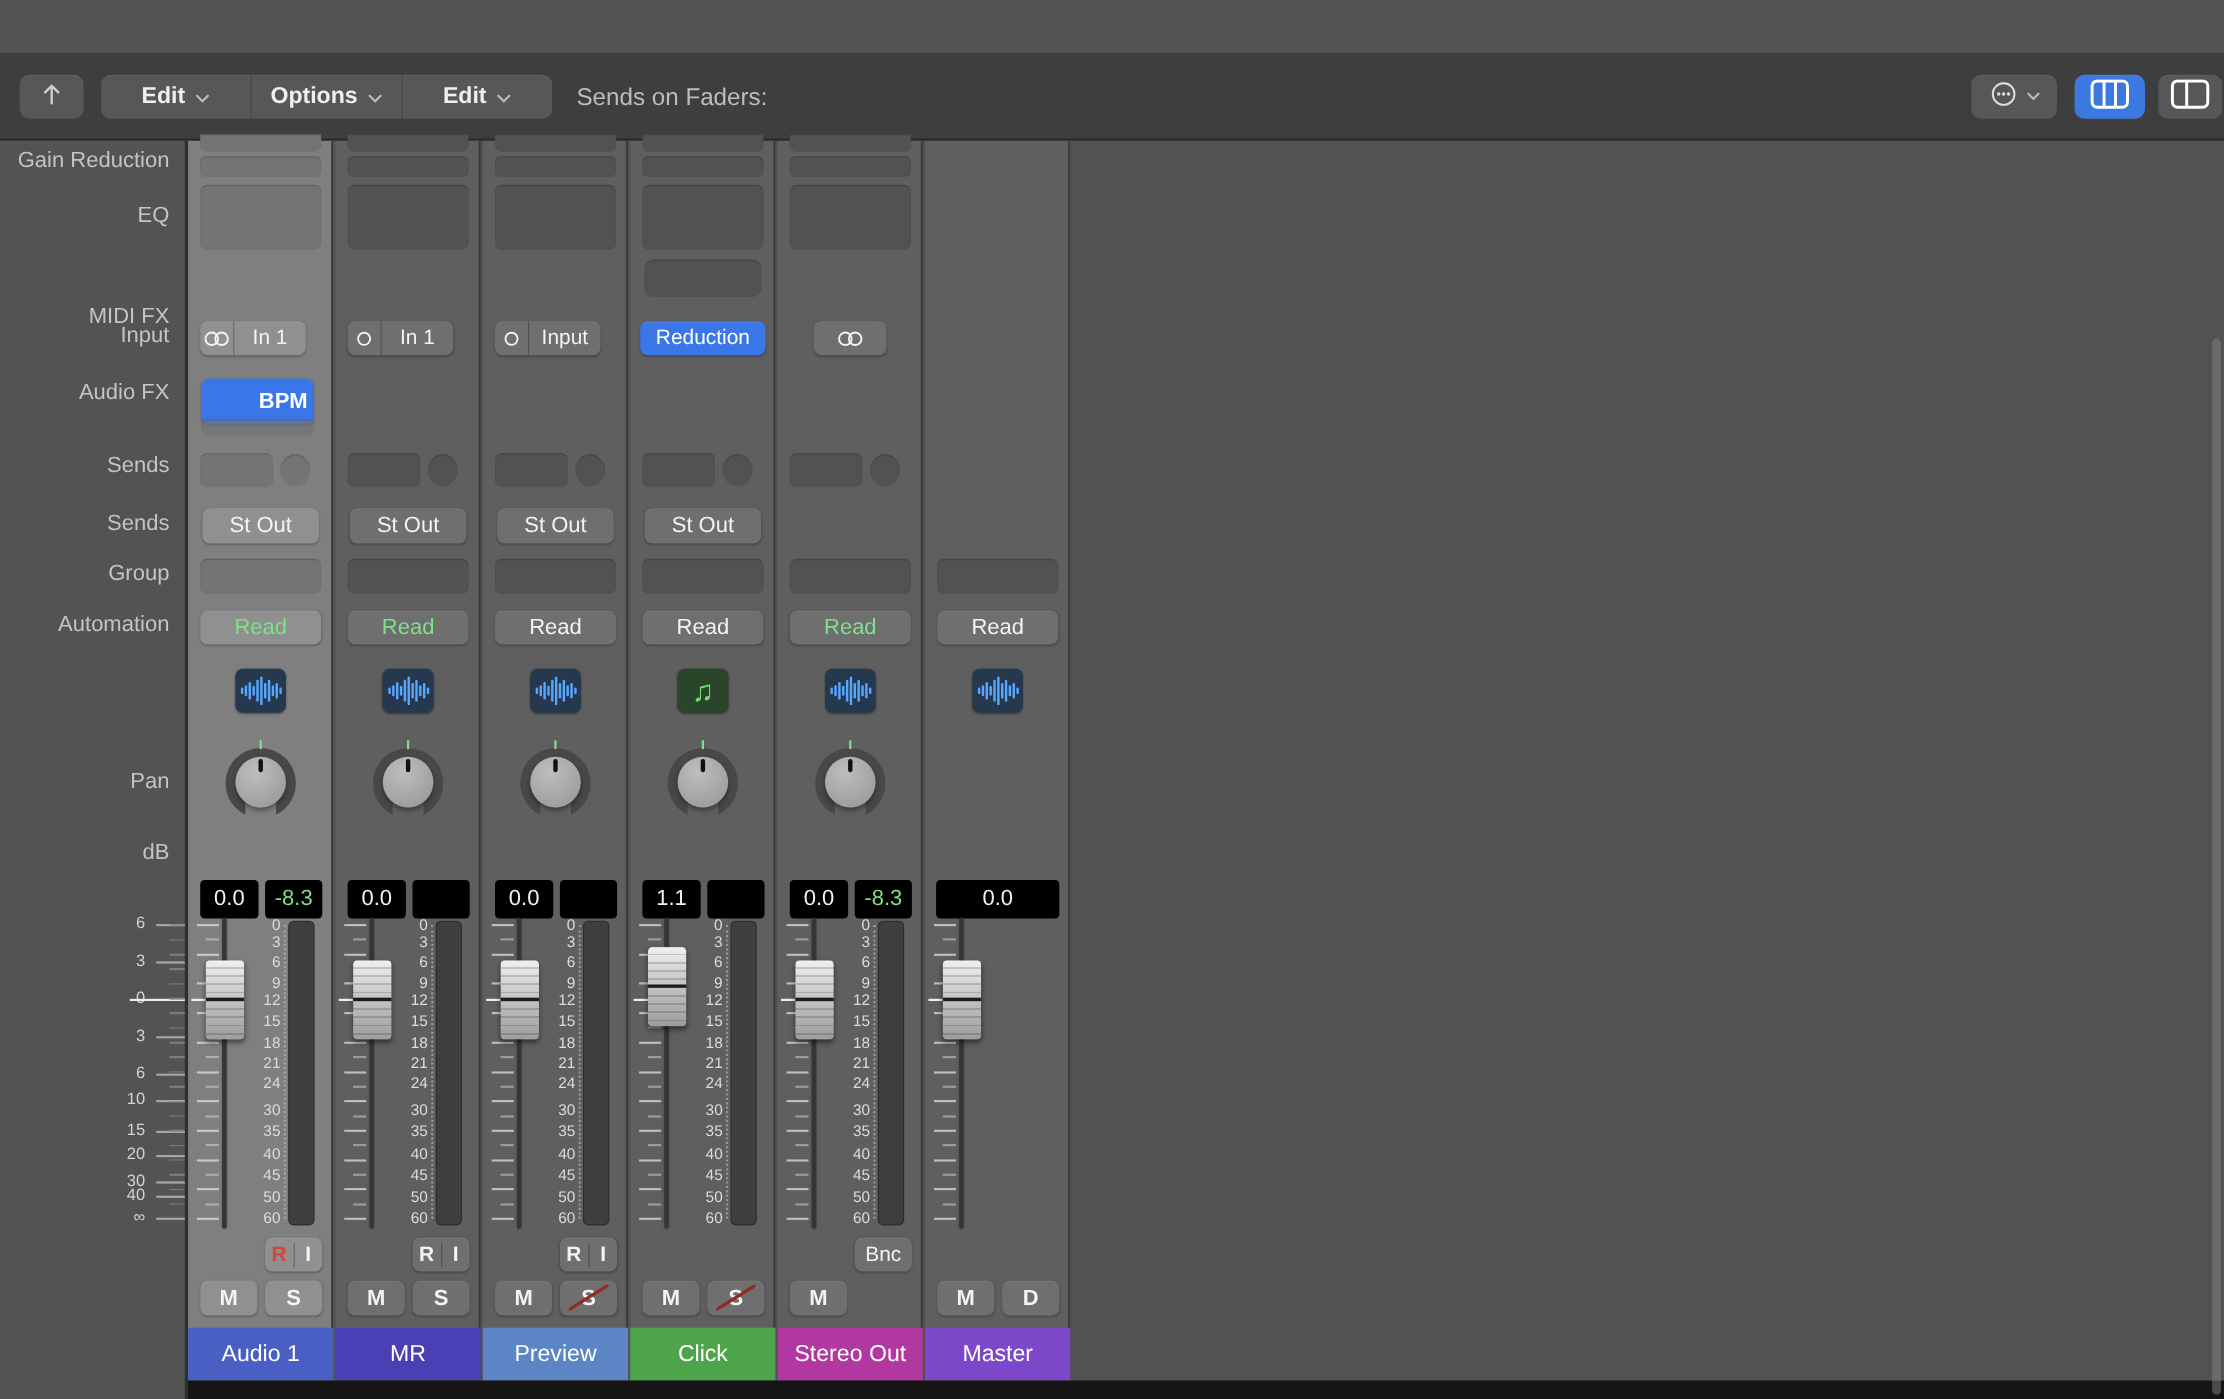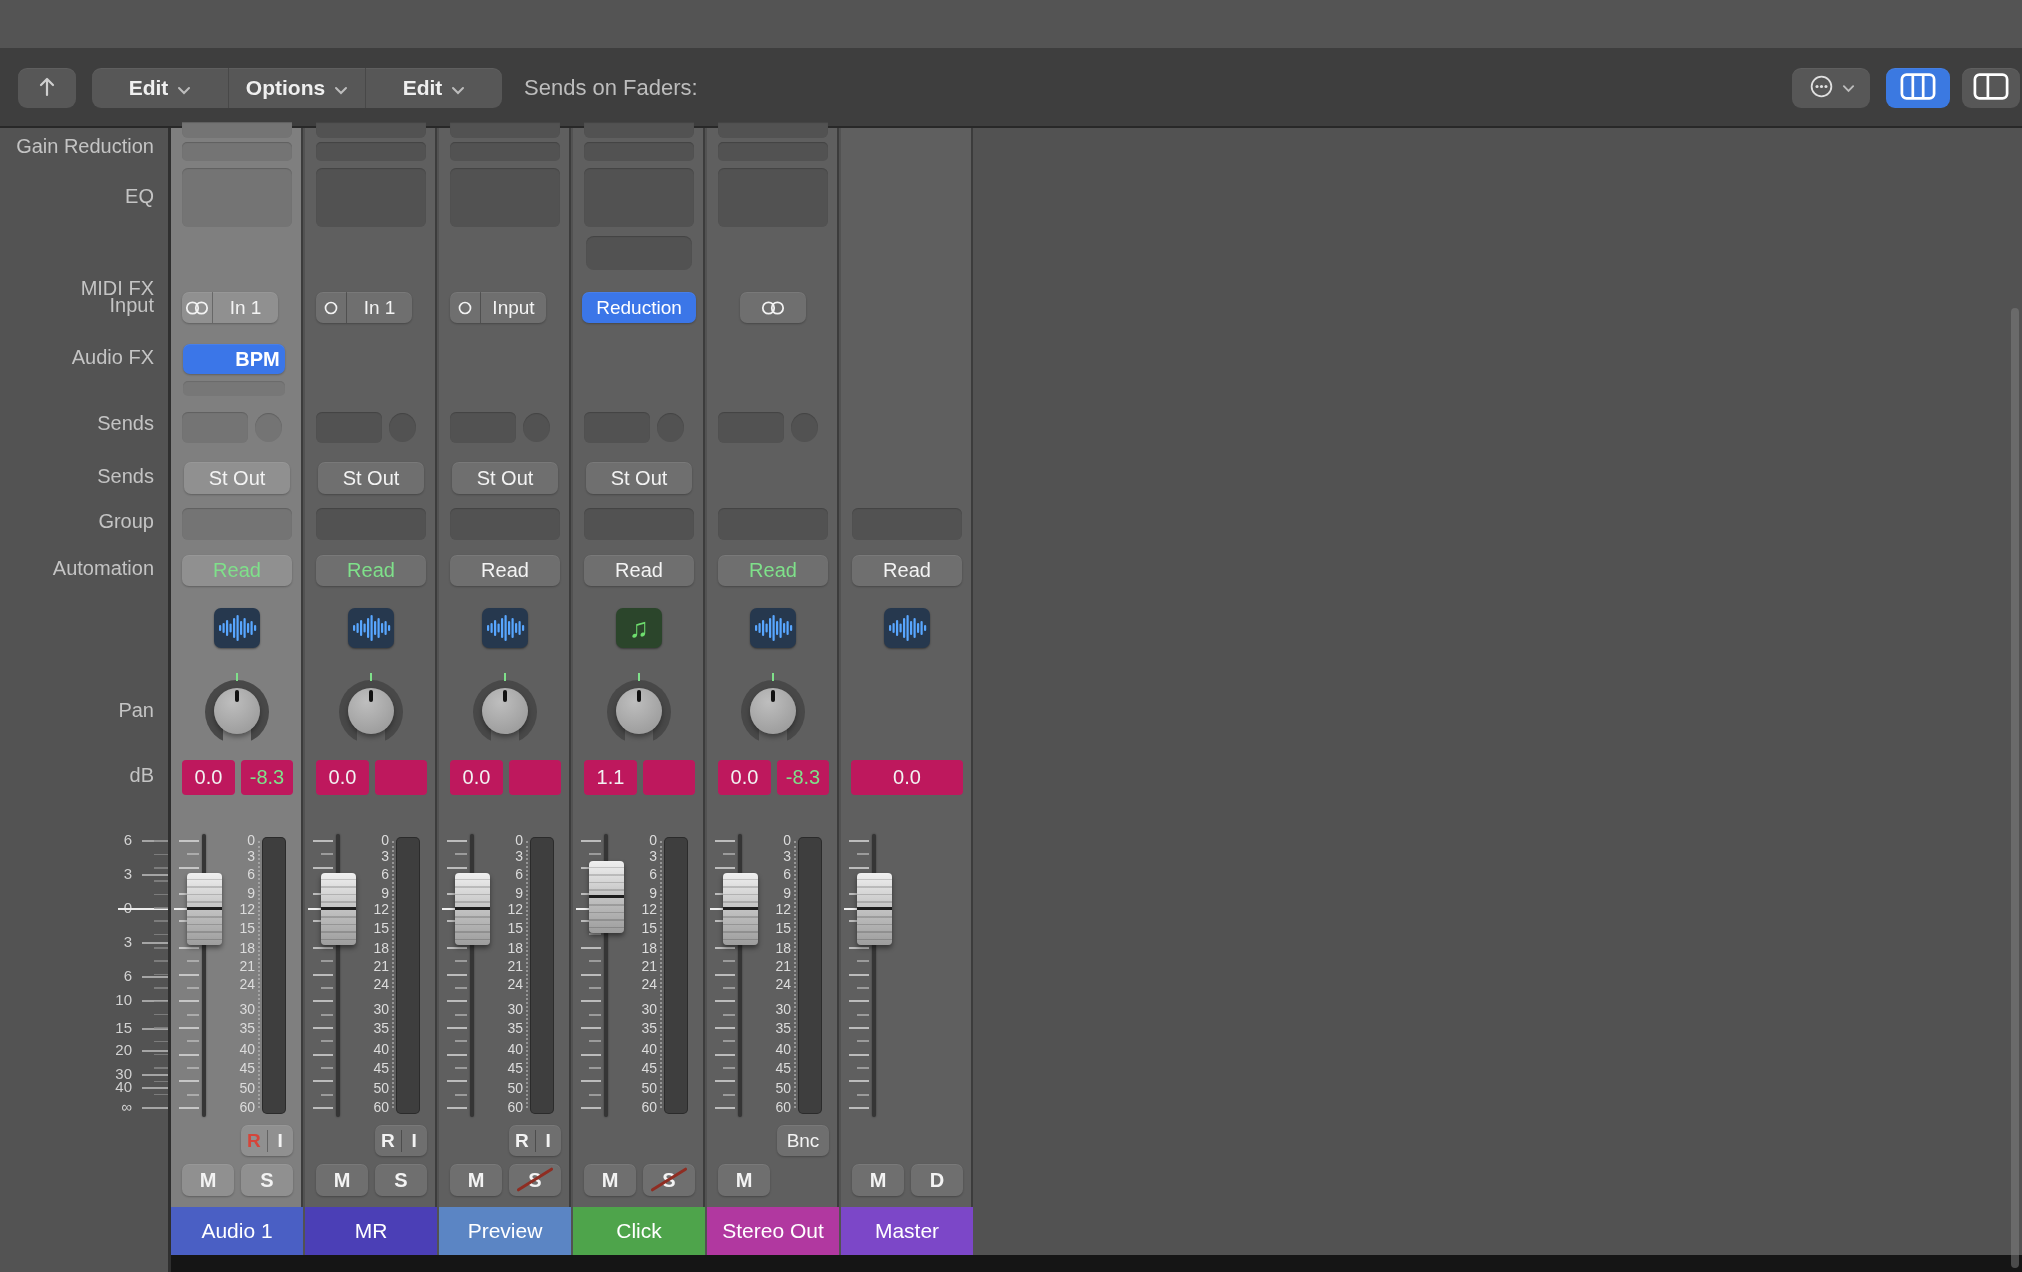--- a/index.html
+++ b/index.html
@@ -42,22 +42,22 @@
   .slot{background:#525252;border-radius:6px;box-shadow:inset 0 1px 1px rgba(0,0,0,.18);}
   .sel .slot{background:#747474;}
   .btn{background:#6f6f6f;color:#f3f3f3;border-radius:7px;display:flex;align-items:center;justify-content:center;
        box-shadow:0 1px 2px rgba(0,0,0,.25), inset 0 1px 0 rgba(255,255,255,.07);}
   .sel .btn{background:#909090;}
   .btn.blue{background:#3b76e8 !important;color:#fff;}
   .green-text{color:#7fe08a !important;}
   .iseg{width:30px;height:100%;display:flex;align-items:center;justify-content:center;border-right:1px solid rgba(0,0,0,.28);}
   .ilab{flex:1;text-align:center;font-size:19px;}
   .half{flex:1;display:flex;align-items:center;justify-content:center;font-size:19px;font-weight:600;}
-  .dbbox{position:absolute;background:#be185d;color:#f2f2f2;font-size:20px;display:flex;align-items:center;
-         justify-content:center;border-radius:4px;box-sizing:border-box;}
+  .dbbox{position:absolute;background:#000000;color:#f2f2f2;font-size:20px;display:flex;align-items:center;
+         justify-content:center;border-radius:4px;box-sizing:border-box;margin-top:40px;}
   .fadercap{background:
       repeating-linear-gradient(180deg, rgba(0,0,0,0) 0 6px, rgba(0,0,0,.16) 6px 7.5px),
       linear-gradient(180deg,#f0f0f0 0%,#c6c6c6 45%,#9d9d9d 100%);
       border-radius:4px;box-shadow:0 3px 5px rgba(0,0,0,.45);}
   .capline{position:absolute;left:0;top:34px;width:100%;height:3px;background:#1d1d1d;}
   .slash{position:absolute;left:5px;top:14px;width:42px;height:3px;background:#8f2d22;transform:rotate(-32deg);border-radius:2px;}
   .bottombar{position:absolute;left:171px;top:1127px;width:1851px;height:17px;background:#151515;}
   .scrollthumb{position:absolute;right:3px;top:180px;width:8px;height:960px;background:#828282;opacity:.5;border-radius:4px;}
 </style>
 </head>
@@ -190,21 +190,21 @@
           <div class="abs slot" style="left: 11px; top: 40px; width: 110px; height: 59px; border-radius: 6px;"></div>
           <div class="abs btn" style="left: 11px; top: 164px; width: 96px; height: 31px; padding: 0px;">
             <div class="iseg">
               <svg width="27" height="16" viewBox="0 0 26 15">
                 <circle cx="8.2" cy="7.5" r="5.5" fill="none" stroke="#f2f2f2" stroke-width="1.7"></circle>
                 <circle cx="16.8" cy="7.5" r="5.5" fill="none" stroke="#f2f2f2" stroke-width="1.7"></circle>
               </svg>
             </div>
             <div class="ilab">In 1</div>
           </div>
-          <div class="abs btn blue" style="left: 12px; top: 216px; width: 102px; height: 30px; font-size: 20px; font-weight: 600; padding-left: 47px;">BPM</div>
+          <div class="abs btn blue" style="left: 12px; top: 216px; width: 102px; height: 42px; font-size: 20px; font-weight: 600; padding-left: 47px;">BPM</div>
           <div class="abs slot" style="left: 12px; top: 253px; width: 102px; height: 15px; border-radius: 5px; opacity: 0.65;"></div>
           <div class="abs slot" style="left: 11px; top: 284px; width: 66px; height: 31px; border-radius: 6px;"></div>
           <div class="abs slot" style="left: 84px; top: 285px; width: 27px; height: 29px; border-radius: 50%;"></div>
           <div class="abs btn" style="left: 13px; top: 334px; width: 106px; height: 32px; font-size: 20px;">St Out</div>
           <div class="abs slot" style="left: 11px; top: 380px; width: 110px; height: 32px; border-radius: 6px;"></div>
           <div class="abs btn green-text" style="left: 11px; top: 427px; width: 110px; height: 31px; font-size: 20px;">Read</div>
           <div class="abs" style="left: 43px; top: 480px; width: 46px; height: 40px; border-radius: 7px; display: flex; align-items: center; justify-content: center; box-shadow: rgba(0, 0, 0, 0.4) 0px 1px 2px; background: rgb(38, 56, 78);">
             <svg width="41" height="30" viewBox="0 0 41 30">
               <rect x="2" y="12" width="2.2" height="6" rx="1.1" fill="#58a6ff"></rect>
               <rect x="5.5" y="10" width="2.2" height="10" rx="1.1" fill="#58a6ff"></rect>

